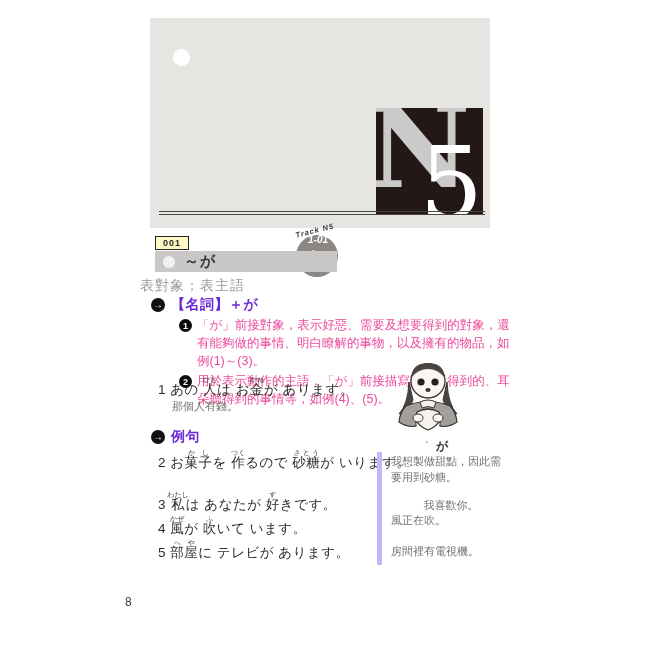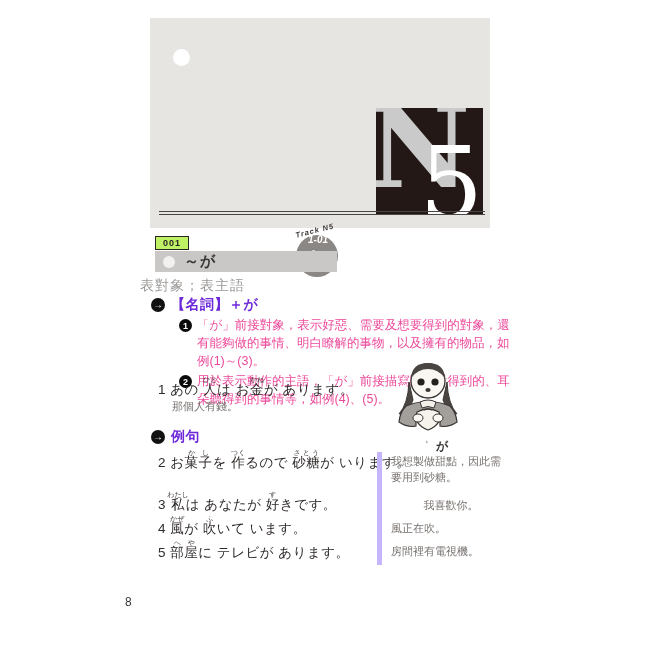--- a/index.html
+++ b/index.html
@@ -15,21 +15,21 @@
   .level-badge { position:absolute; right:7px; bottom:14px; width:107px; height:106px; background:#231815; overflow:hidden; }
   .badge-n { position:absolute; left:-8px; top:-16px; font-family:"DejaVu Serif","Liberation Serif",serif;
              font-size:112px; line-height:1; color:#c9cac9; font-weight:bold; }
   .badge-5 { position:absolute; right:0px; bottom:-20px; font-family:"DejaVu Serif","Liberation Serif",serif;
              font-size:100px; line-height:1; color:#ffffff; }
   .section-title { position:absolute; left:11px; bottom:23px; font-size:27px; font-weight:bold; letter-spacing:3px; color:#3a3634; }
   .title-rule { position:absolute; left:9px; bottom:13px; width:326px; height:4px;
                 border-top:1px solid #4a4644; border-bottom:1px solid #4a4644; }
 
   
-  .entry-id { position:absolute; left:155px; top:236px; border:1.5px solid #2a2624; background:#bef264;
+  .entry-id { position:absolute; left:155px; top:236px; border:1.5px solid #2a2624; background:#fef9c3;
               font-size:9px; font-weight:bold; padding:1px 7px; letter-spacing:1px; color:#2a2624; }
   .track-icon { position:absolute; left:292px; top:227px; width:52px; height:46px; z-index:1; }
   .track-label { position:absolute; left:3px; top:-1px; font-size:7.5px; font-style:italic; font-weight:bold;
                  color:#3a3634; transform:rotate(-14deg); white-space:nowrap; letter-spacing:1px; }
   .track-disc { position:absolute; left:4px; top:8px; width:42px; height:42px; border-radius:50%; background:#8a8784; }
   .track-number { position:absolute; left:0; top:7px; width:100%; text-align:center;
                   font-size:10px; font-weight:bold; font-style:italic; color:#ffffff; }
   .track-hole { position:absolute; left:17px; top:22px; width:9px; height:9px; border-radius:50%;
                 background:#e9e7e4; border:1px solid #6f6c69; }
   .entry-bar { position:absolute; left:155px; top:251px; width:182px; height:21px; background:#c9c8c6;
@@ -58,21 +58,21 @@
   .ex1-line { left:158px; top:376px; }
   .ex1-trans { position:absolute; left:172px; top:399px; font-size:11px; color:#77726f; }
   .ex2-line { left:158px; top:449px; }
   .ex3-line { left:158px; top:491px; }
   .ex4-line { left:158px; top:515px; }
   .ex5-line { left:158px; top:539px; }
 
   .trans-col { position:absolute; left:377px; top:452px; width:133px; height:113px;
                border-left:5px solid #c4b5fd; }
   .trans-item { position:absolute; left:9px; width:120px; font-size:11px; line-height:1.45; color:#77726f; }
-  .trans-2 { top:2px; } .trans-3 { top:46px;text-align:center; } .trans-4 { top:69px; } .trans-5 { top:92px; }
+  .trans-2 { top:2px; } .trans-3 { top:46px;text-align:center; } .trans-4 { top:61px; } .trans-5 { top:92px; }
 
   
   .illustration { position:absolute; left:382px; top:356px; width:96px; height:96px; }
   .illo-label { position:absolute; left:54px; top:82px; font-size:12px; font-weight:bold; color:#3a3634; }
   .illo-tick { position:absolute; left:44px; top:78px; font-size:10px; color:#3a3634; transform:rotate(35deg); }
 
   .page-number { position:absolute; left:125px; top:595px; font-size:12px; color:#3a3634; }
 </style>
 </head>
 <body>

